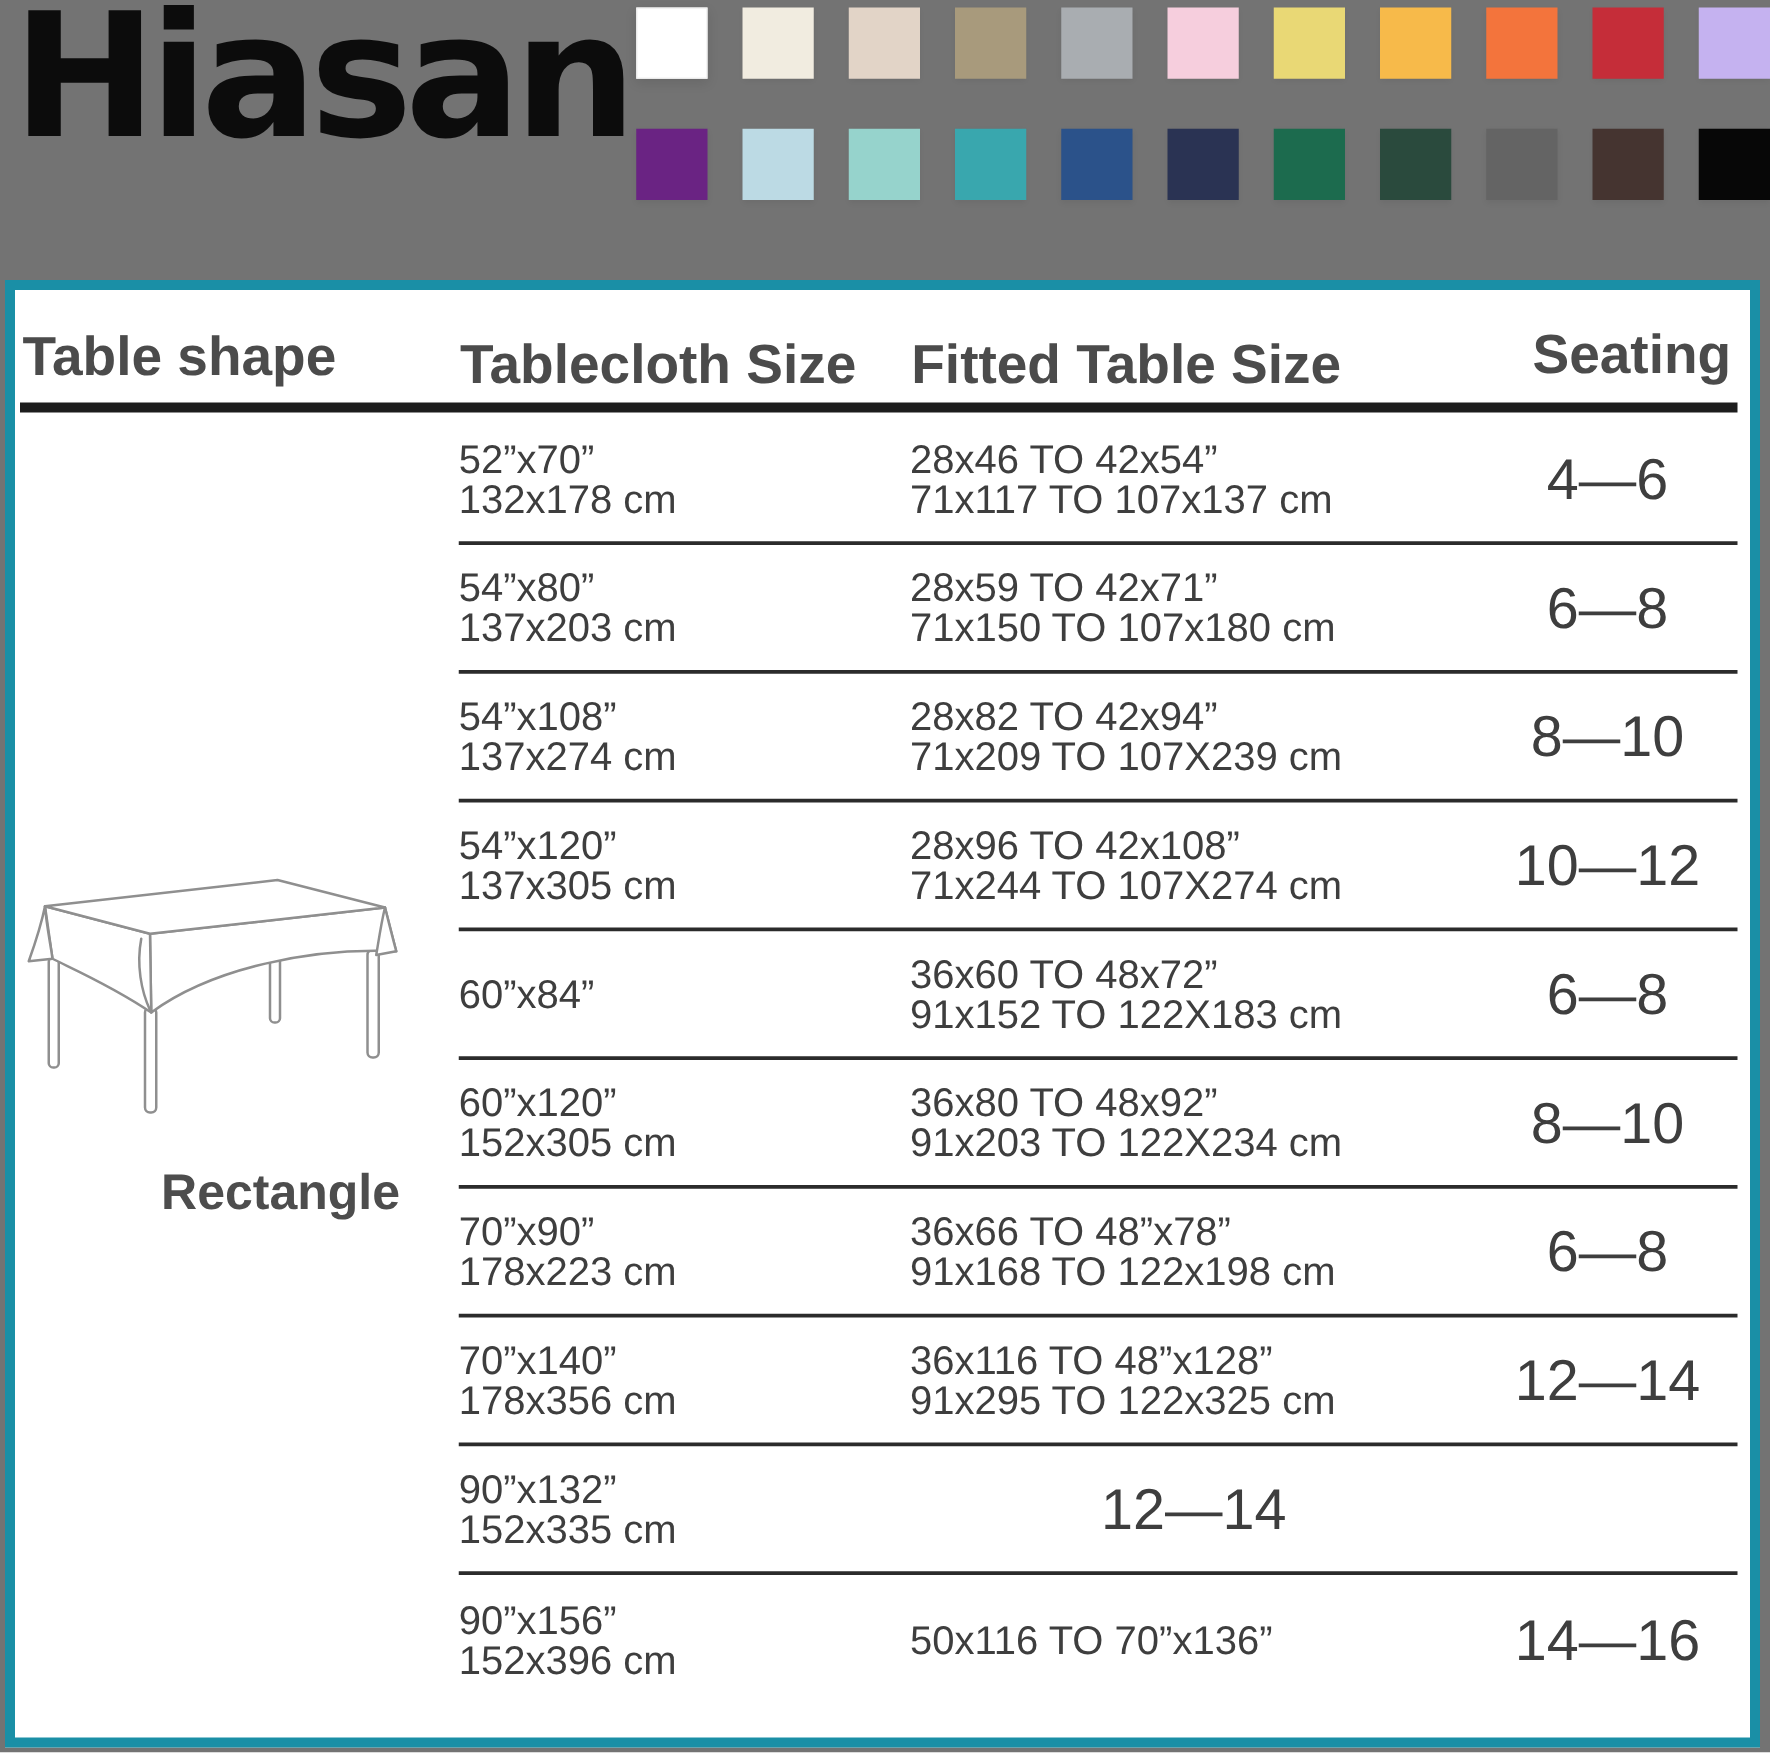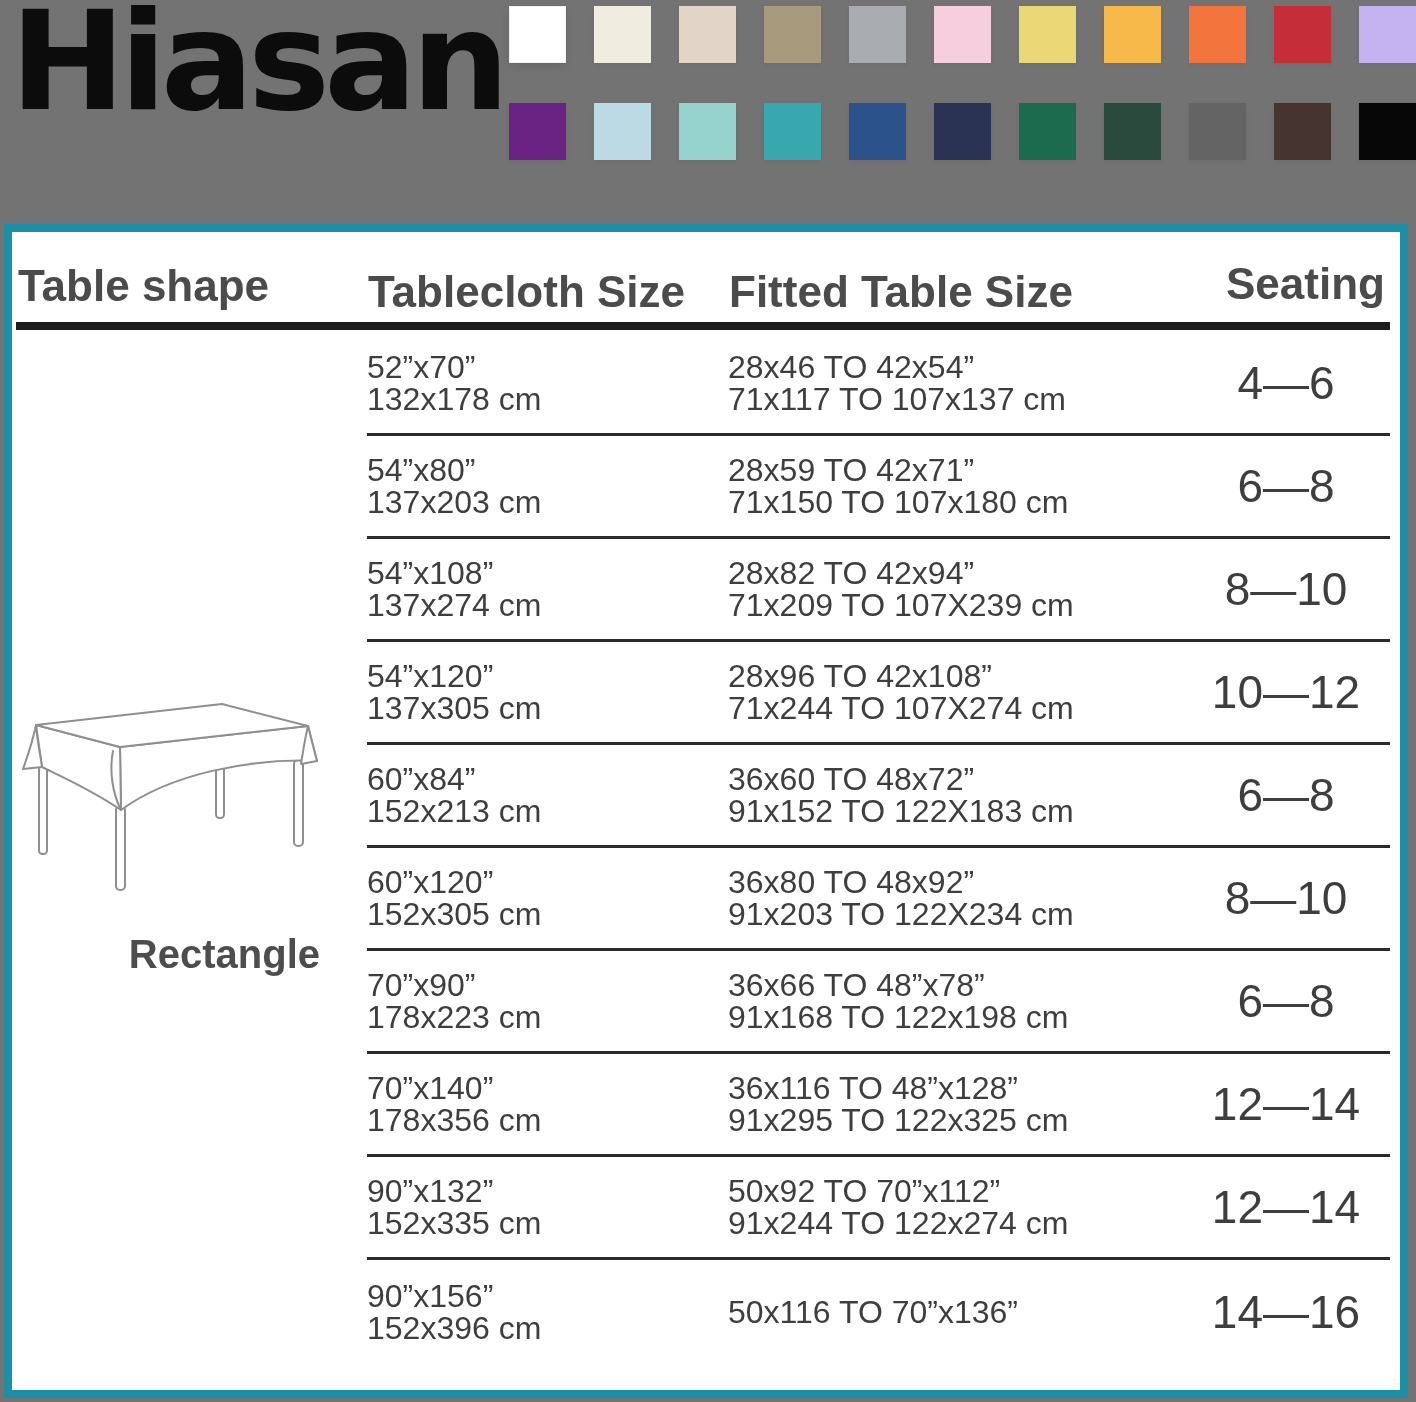--- a/index.html
+++ b/index.html
@@ -213,21 +213,20 @@
     <div class="cell cell-fitted">
       <div class="line line-in">28x96 TO 42x108”</div>
       <div class="line line-cm">71x244 TO 107X274 cm</div>
     </div>
     <div class="cell-seating">10—12</div>
   </div>
 
   <div class="data-row">
     <div class="cell cell-tablecloth">
       <div class="line line-in">60”x84”</div>
-      <div class="line line-cm">152x213 cm</div>
     </div>
     <div class="cell cell-fitted">
       <div class="line line-in">36x60 TO 48x72”</div>
       <div class="line line-cm">91x152 TO 122X183 cm</div>
     </div>
     <div class="cell-seating">6—8</div>
   </div>
 
   <div class="data-row">
     <div class="cell cell-tablecloth">
@@ -263,24 +262,20 @@
       <div class="line line-cm">91x295 TO 122x325 cm</div>
     </div>
     <div class="cell-seating">12—14</div>
   </div>
 
   <div class="data-row">
     <div class="cell cell-tablecloth">
       <div class="line line-in">90”x132”</div>
       <div class="line line-cm">152x335 cm</div>
     </div>
-    <div class="cell cell-fitted">
-      <div class="line line-in">50x92 TO 70”x112”</div>
-      <div class="line line-cm">91x244 TO 122x274 cm</div>
-    </div>
     <div class="cell-seating">12—14</div>
   </div>
 
   <div class="data-row">
     <div class="cell cell-tablecloth">
       <div class="line line-in">90”x156”</div>
       <div class="line line-cm">152x396 cm</div>
     </div>
     <div class="cell cell-fitted">
       <div class="line line-in">50x116 TO 70”x136”</div>

